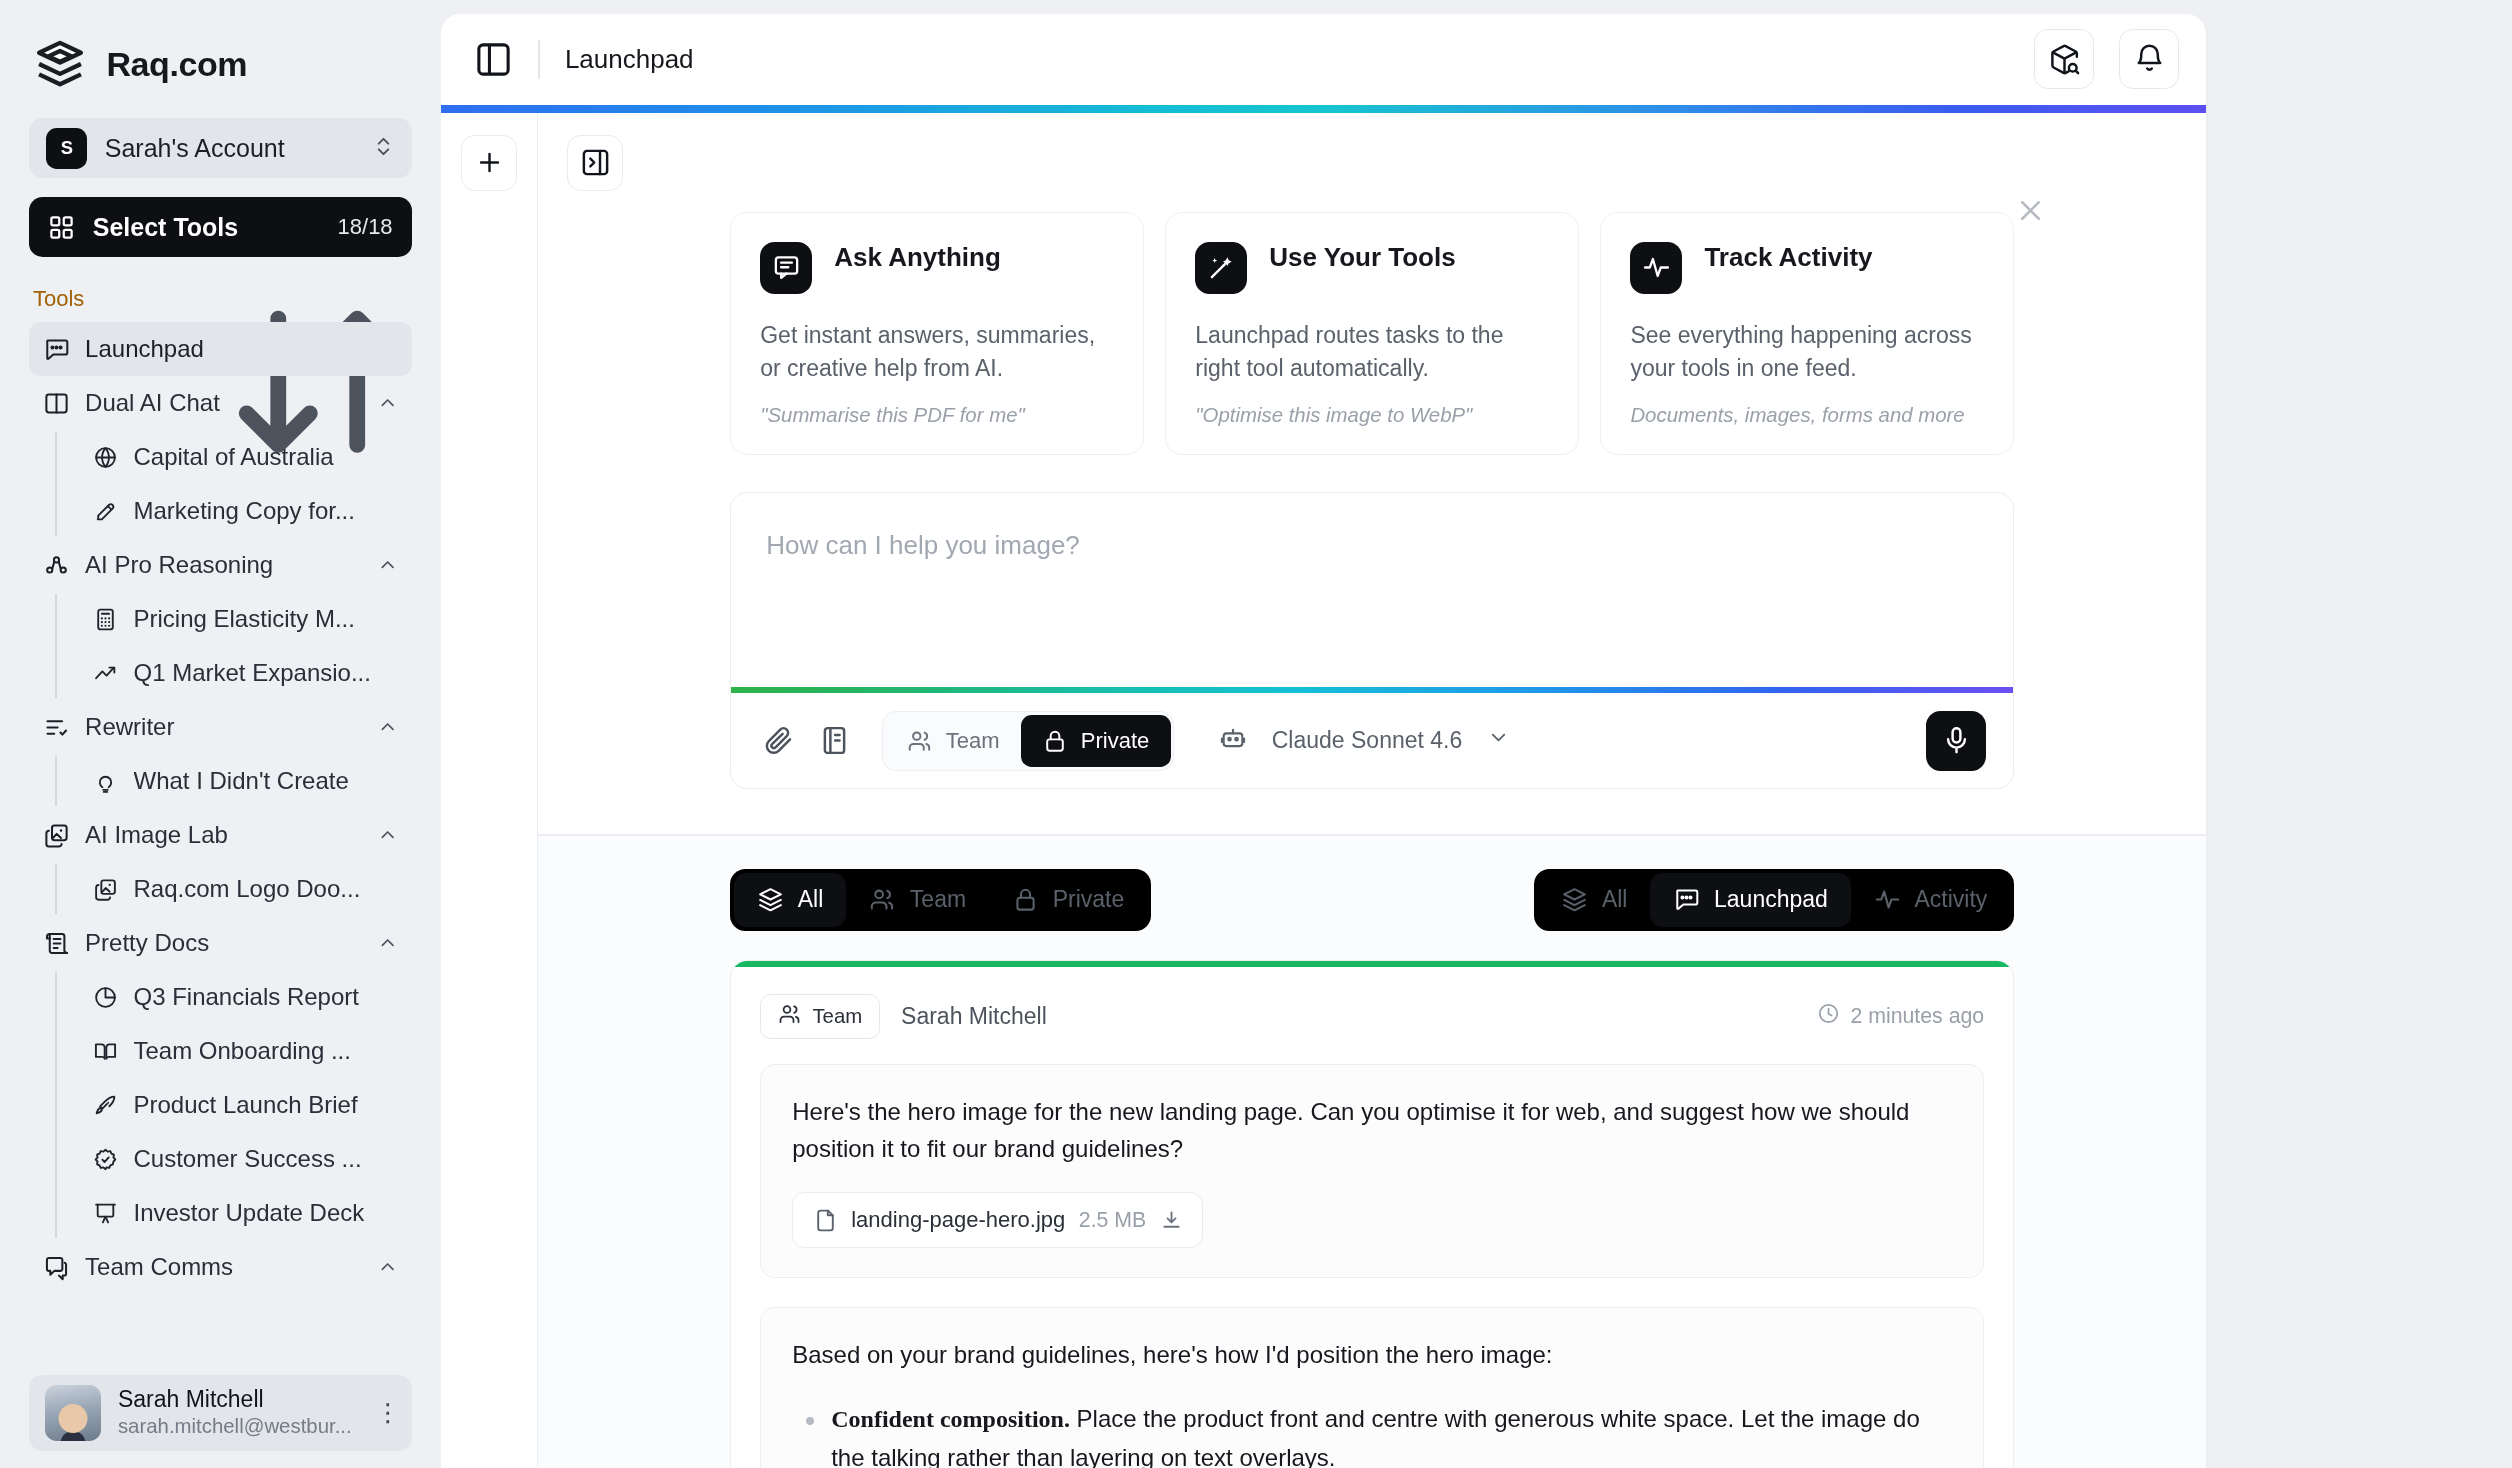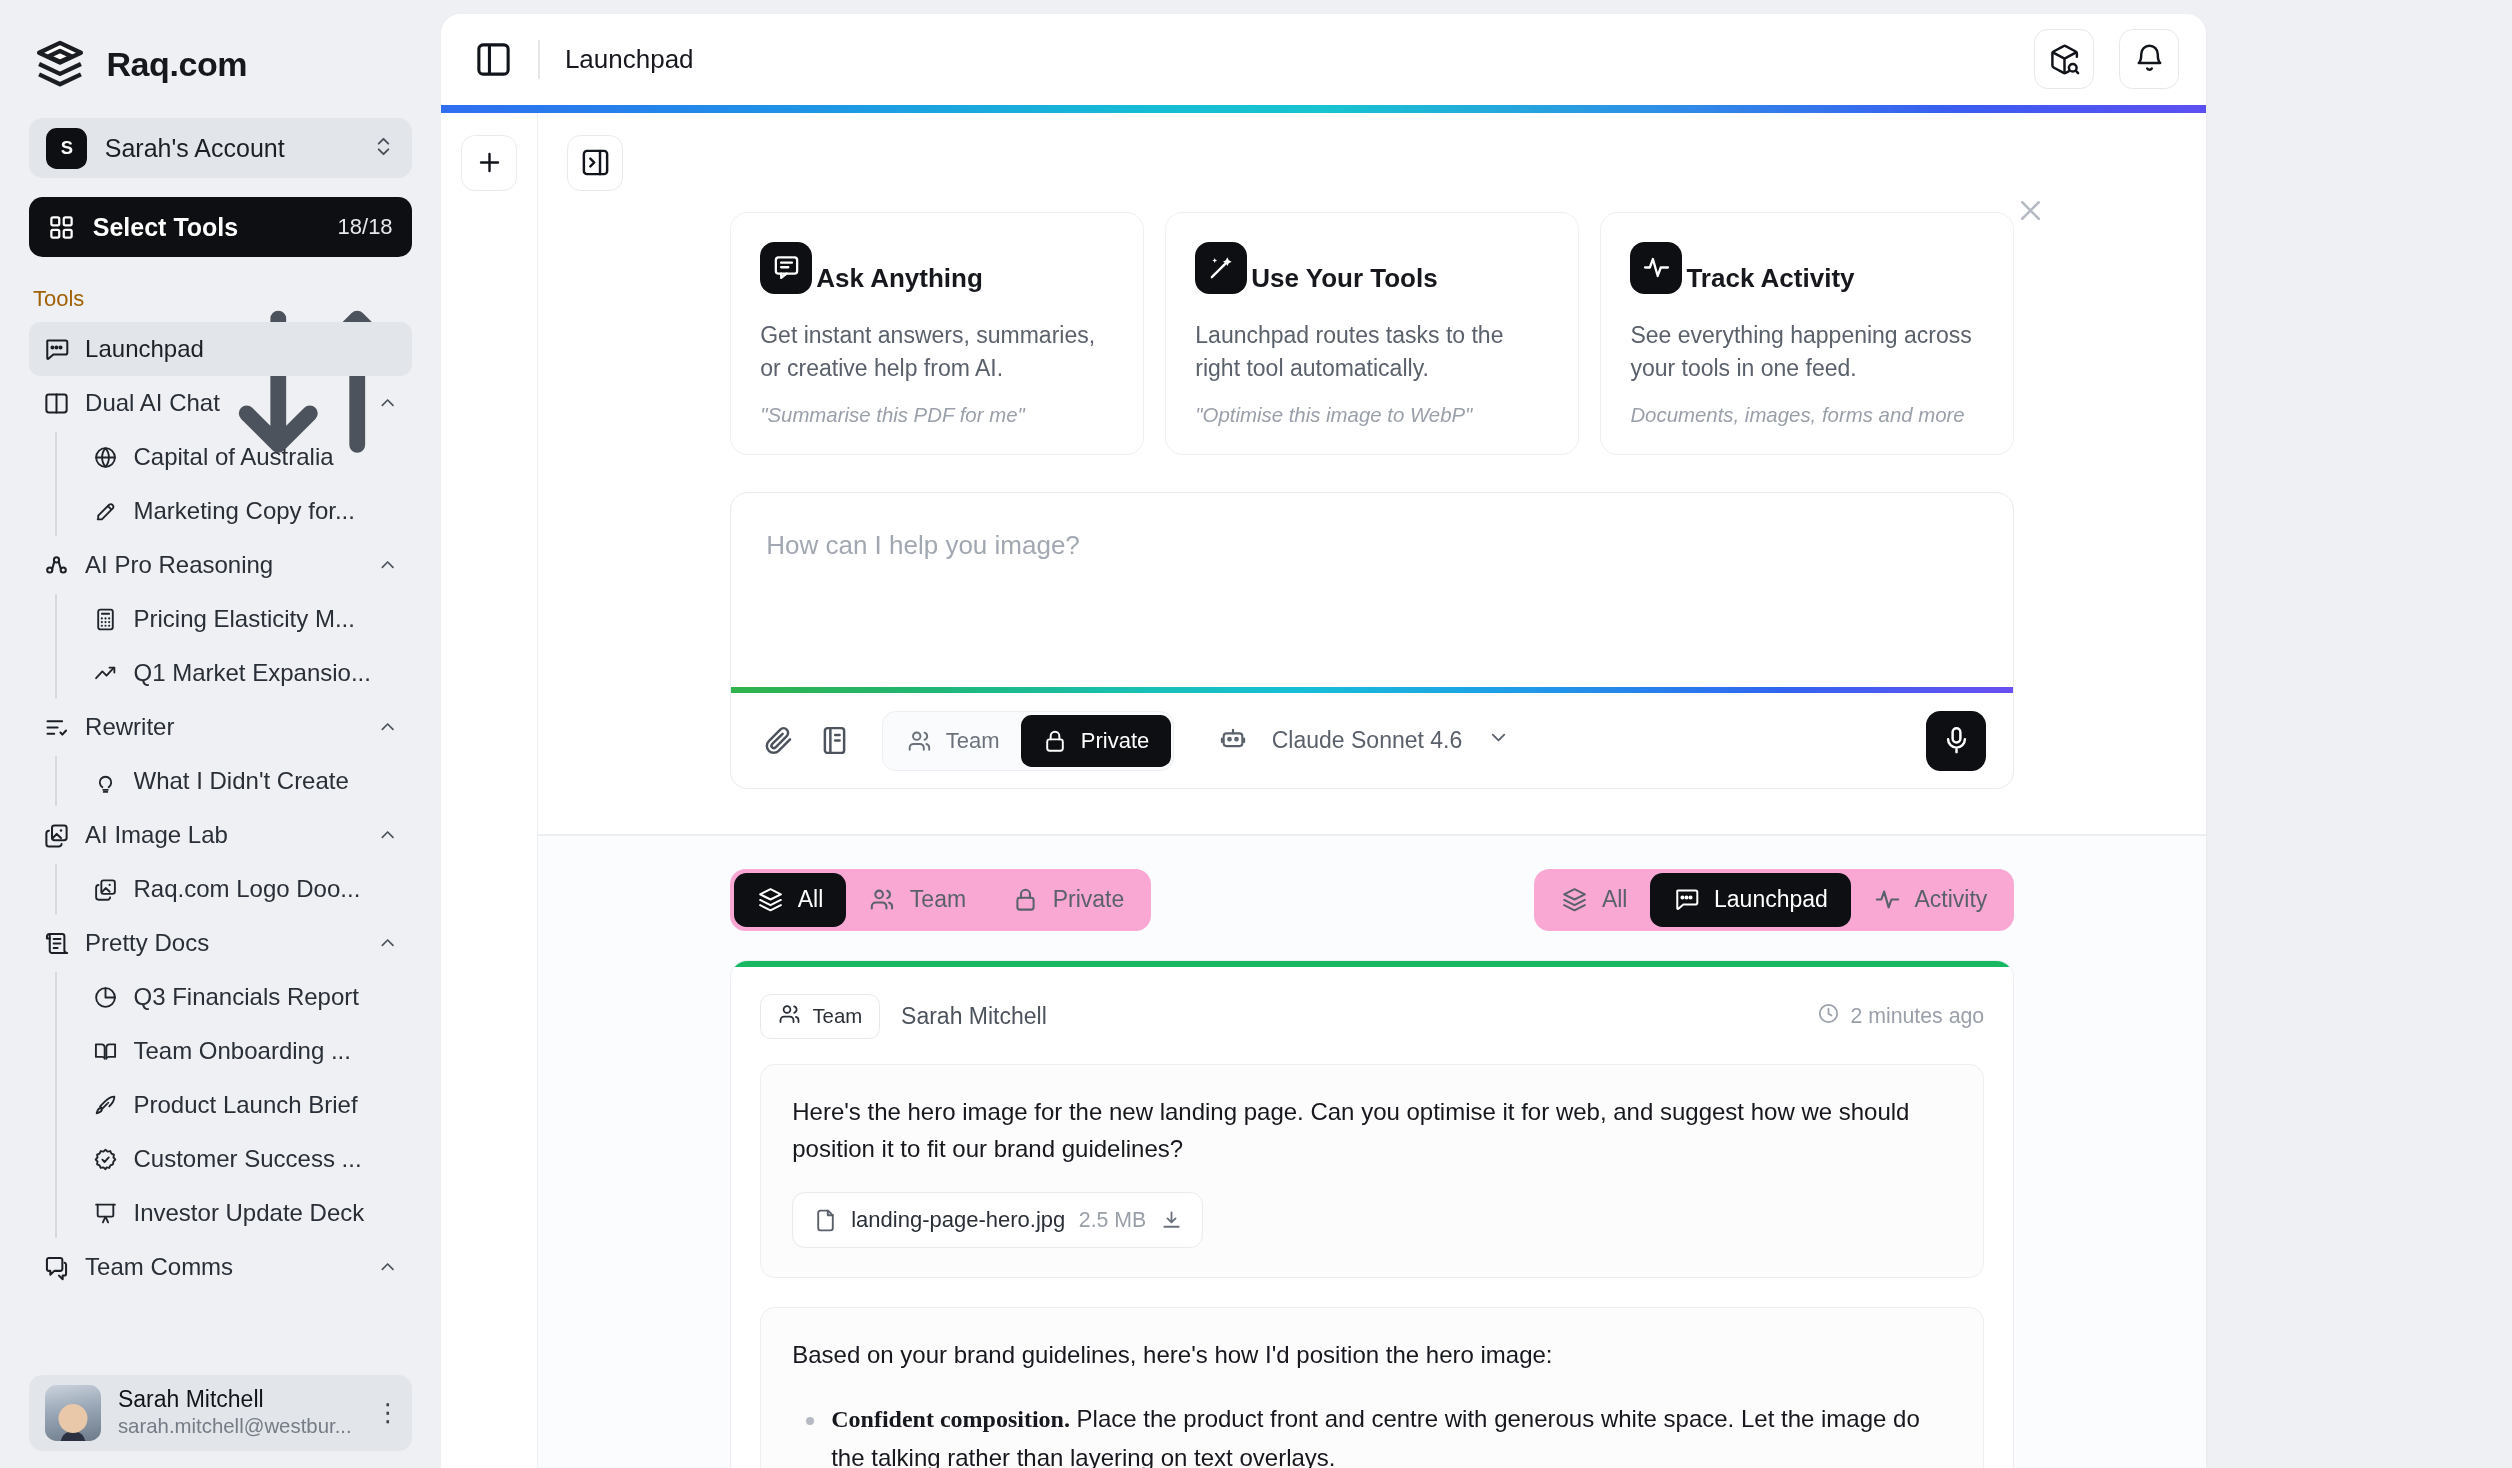--- a/index.html
+++ b/index.html
@@ -166,21 +166,21 @@
   .hero-wrap { padding: 21.3px 0 0 0; display: flex; justify-content: center; position: relative; }
   .cards {
     display: flex; gap: 21.3px; width: 1284px; position: relative;
   }
   .card {
     flex: 1; background: #fff;
     border: 1.5px solid #edeff2; border-radius: 17.4px;
     padding: 29px 29px 27px 29px;
     min-width: 0;
   }
-  .card-head { display: flex; align-items: flex-end; gap: 4px; margin-bottom: 25px; }
+  .card-head { display: flex; align-items: flex-start; gap: 22px; margin-bottom: 25px; }
   .card-ico {
     width: 52px; height: 52px; border-radius: 14.5px; flex: 0 0 52px;
     background: #0d0f12; color: #fff;
     display: flex; align-items: center; justify-content: center;
   }
   .card-ico svg { width: 29px; height: 29px; }
   .card-title { font-size: 26px; font-weight: 700; color: #16181d; }
   .card-desc { font-size: 23px; line-height: 1.42; color: #5a616b; margin-bottom: 19.4px; }
   .card-eg { font-size: 20.4px; font-style: italic; color: #9aa0a9; }
   .cards-close {
@@ -230,21 +230,21 @@
   }
   .mic-btn svg { width: 31px; height: 31px; color: #fff; }
 
   .feed-sep { height: 1.5px; background: #eceef1; margin-top: 45px; }
   .feed { background: #fbfcfd; padding: 33px 0 0 0; flex: 1; }
   .filters {
     width: 1284px; margin: 0 auto 29px auto;
     display: flex; align-items: center; justify-content: space-between;
   }
   .seg2 {
-    display: flex; align-items: center; background: #f9a8d4;
+    display: flex; align-items: center; background: #000000;
     border-radius: 15.5px; padding: 3.9px;
   }
   .seg2-item {
     display: flex; align-items: center; gap: 13.6px;
     height: 54px; padding: 0 23px; border-radius: 12.6px;
     font-size: 23px; color: #5a616b; cursor: pointer; white-space: nowrap;
   }
   .seg2-item svg { width: 27px; height: 27px; flex: 0 0 27px; }
   .seg2-item.on { background: #0d0f12; color: #fff; }
 

